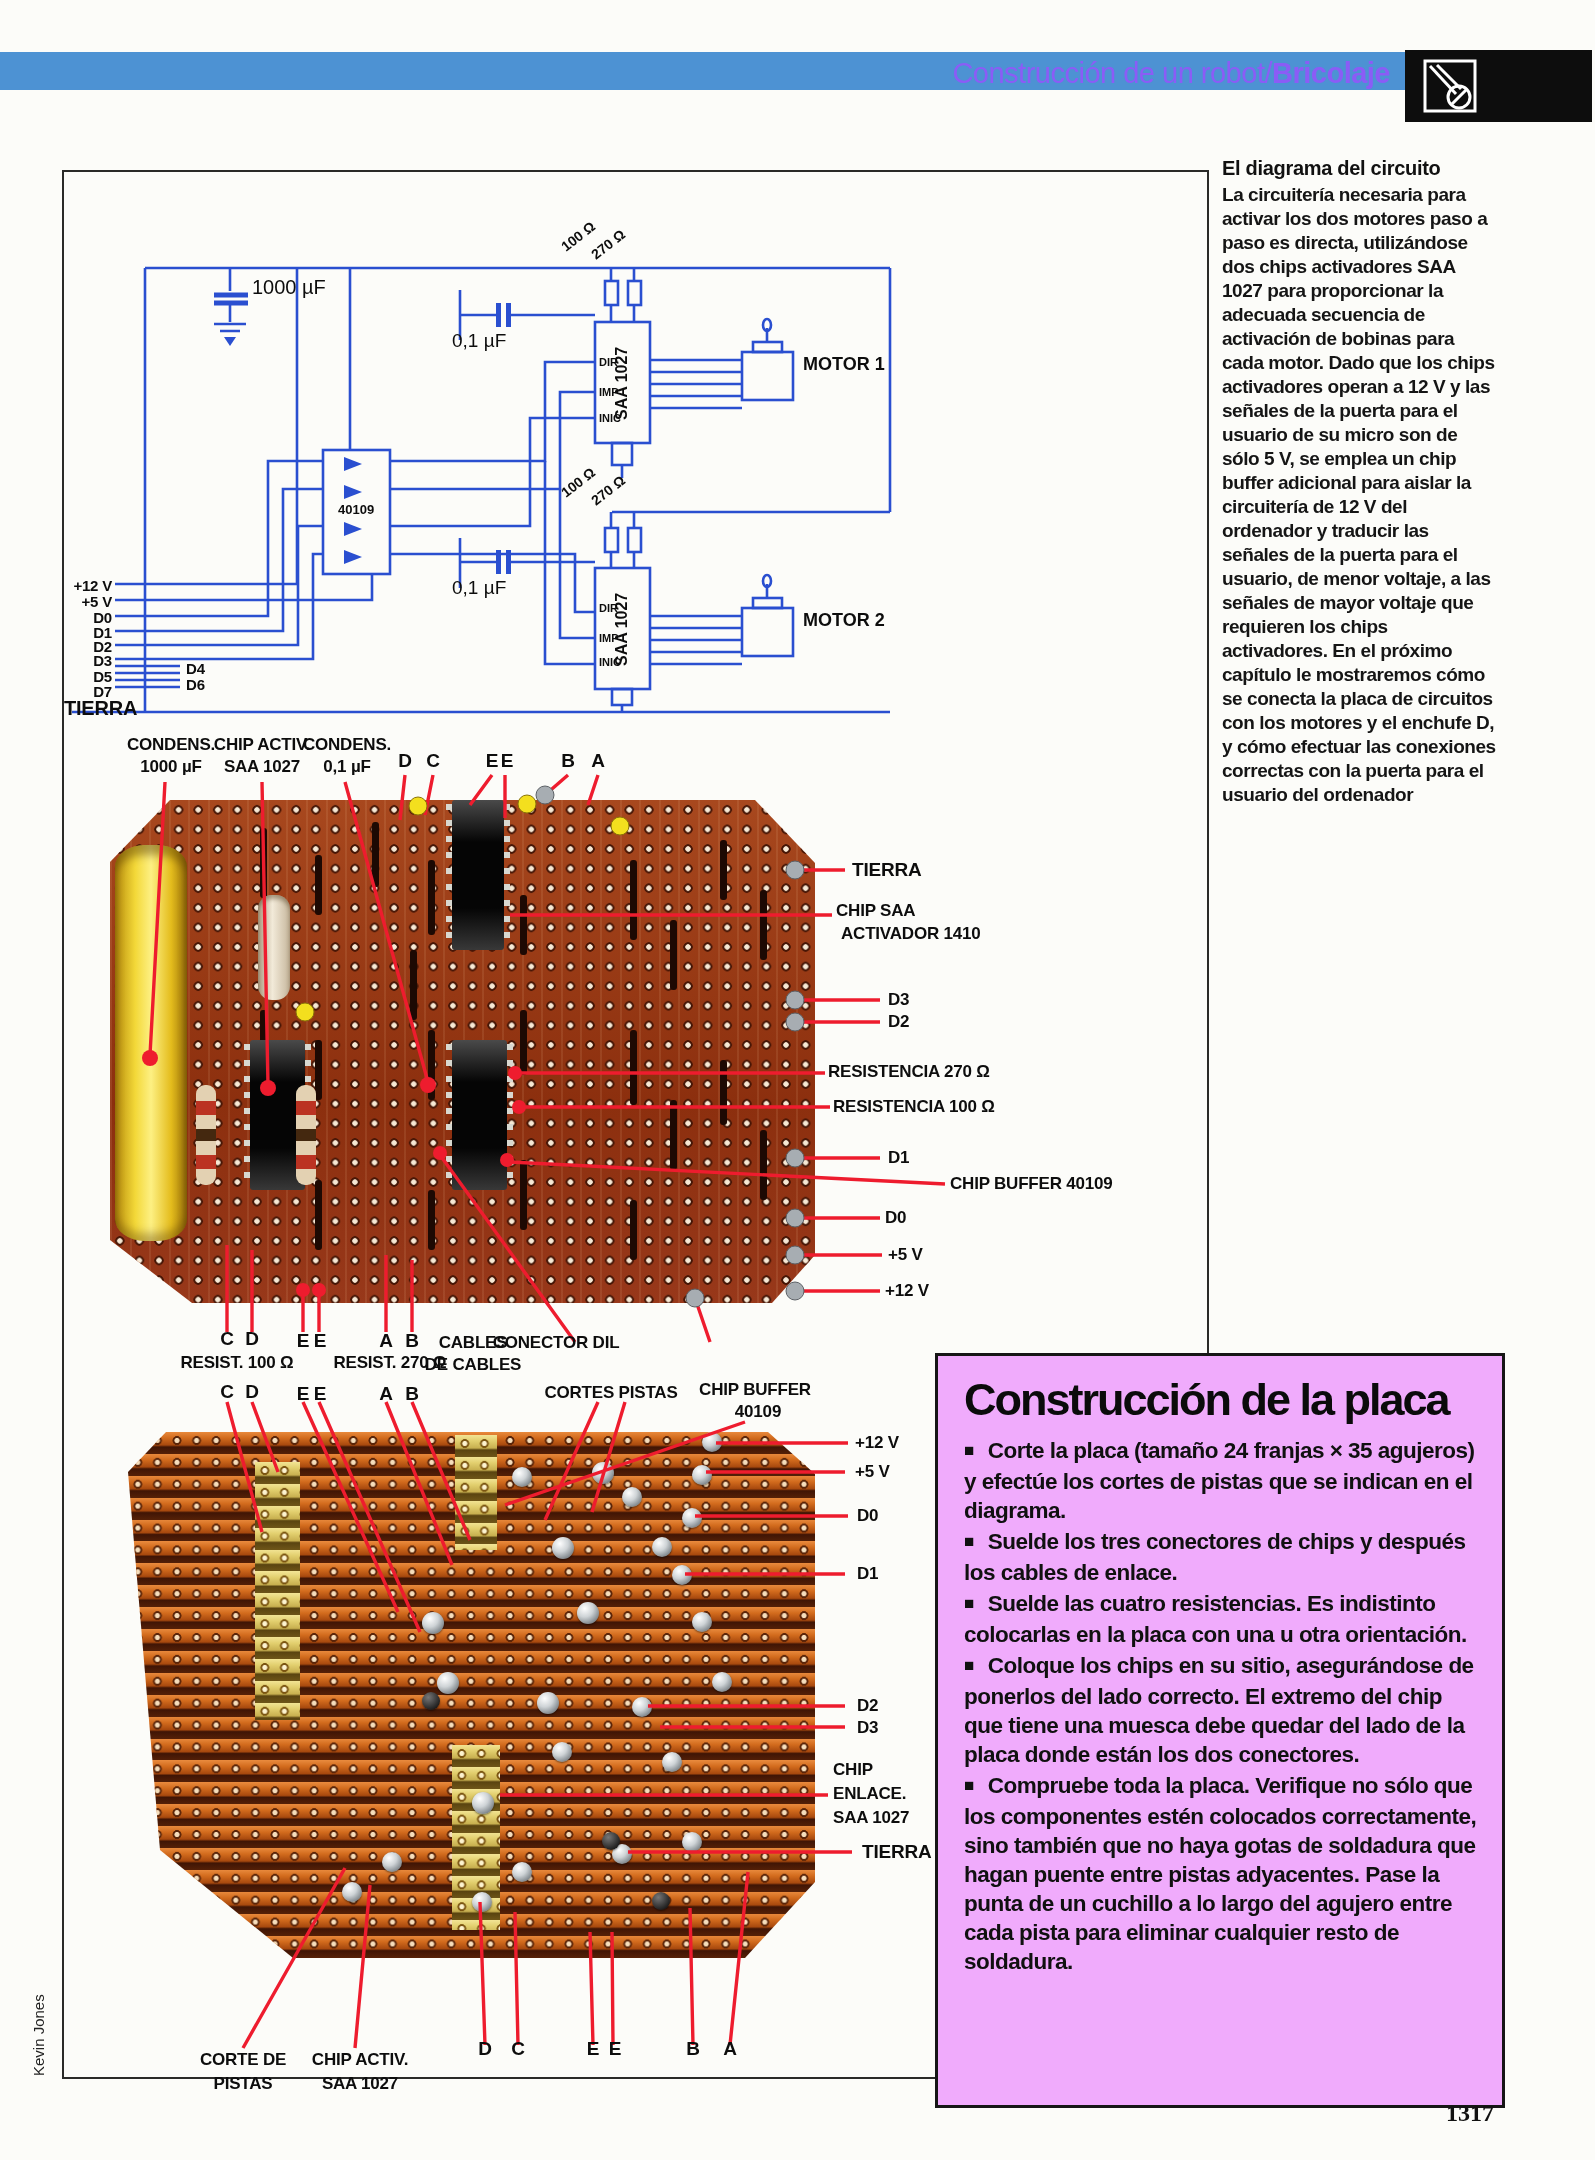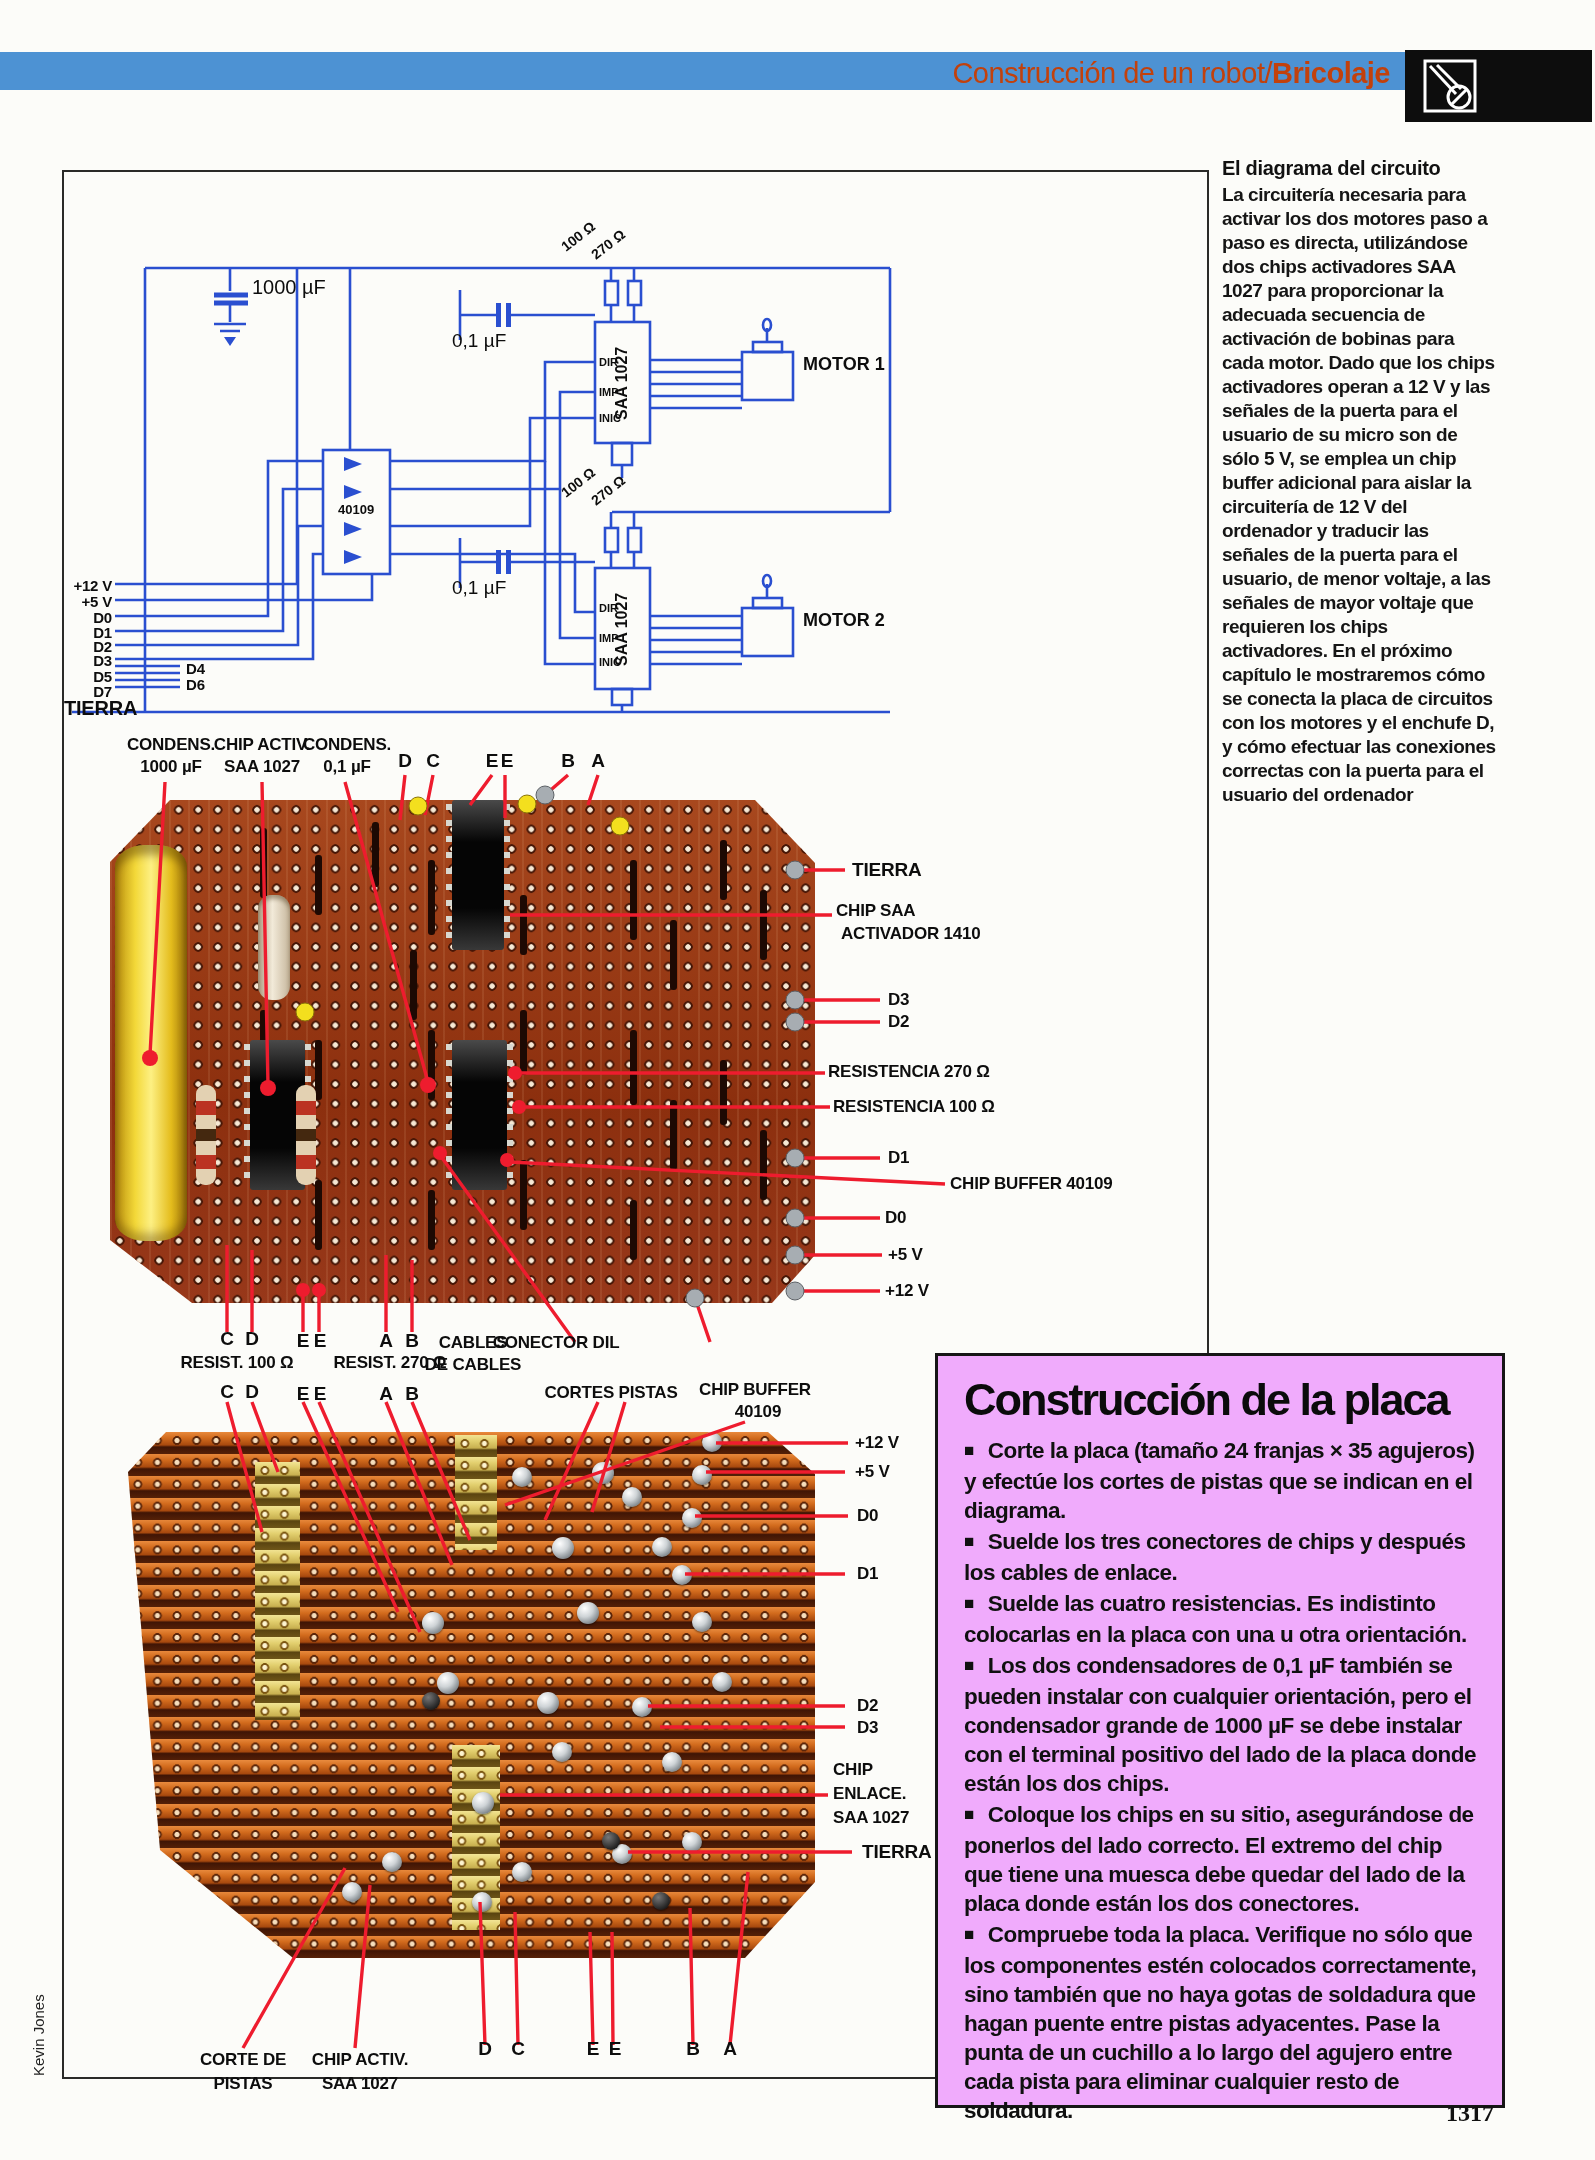--- a/index.html
+++ b/index.html
@@ -1,20 +1,20 @@
 <!DOCTYPE html>
 <html><head>
 <meta charset="utf-8">
 <style>
   html,body{margin:0;padding:0;background:#e8e8e4;}
   .page{position:relative;width:1595px;height:2160px;background:#fcfcf9;overflow:hidden;
         font-family:"Liberation Sans",sans-serif;color:#111;}
   
   .hbar{position:absolute;left:0;top:52px;width:1420px;height:38px;background:#4d92d3;}
-  .htitle{position:absolute;top:57px;right:205px;font-size:29px;color:#c2410c;white-space:nowrap;letter-spacing:-0.5px;}
+  .htitle{position:absolute;top:57px;right:205px;font-size:29px;color:#8b5cf6;white-space:nowrap;letter-spacing:-0.5px;}
   .htitle b{letter-spacing:-0.5px;}
   .hicon{position:absolute;left:1405px;top:50px;width:187px;height:72px;background:#0d0d0d;}
   .hicon svg{position:absolute;left:18px;top:9px;}
   
   .frame{position:absolute;left:62px;top:170px;width:1143px;height:1905px;border:2px solid #2a2a28;}
   
   .lbl{position:absolute;font-weight:bold;font-size:17px;line-height:20px;white-space:nowrap;color:#0d0d0d;letter-spacing:-0.2px;}
   .ctr{transform:translateX(-50%);text-align:center;}
   .ltr{position:absolute;font-weight:bold;font-size:19px;transform:translateX(-50%);color:#0d0d0d;}
   .sm{font-size:15px;}
@@ -354,21 +354,20 @@
   <div class="lbl ctr" style="left:360px;top:2074px;">SAA 1027</div>
 
   <div class="art-h">El diagrama del circuito</div>
   <div class="art-b">La circuitería necesaria para activar los dos motores paso a paso es directa, utilizándose dos chips activadores SAA 1027 para proporcionar la adecuada secuencia de activación de bobinas para cada motor. Dado que los chips activadores operan a 12 V y las señales de la puerta para el usuario de su micro son de sólo 5 V, se emplea un chip buffer adicional para aislar la circuitería de 12 V del ordenador y traducir las señales de la puerta para el usuario, de menor voltaje, a las señales de mayor voltaje que requieren los chips activadores. En el próximo capítulo le mostraremos cómo se conecta la placa de circuitos con los motores y el enchufe D, y cómo efectuar las conexiones correctas con la puerta para el usuario del ordenador</div>
 
   <div class="panel">
     <div class="panel-title">Construcción de la placa</div>
     <div class="item"><span class="bullet">■</span><span>Corte la placa (tamaño 24 franjas × 35 agujeros) y efectúe los cortes de pistas que se indican en el diagrama.</span></div>
     <div class="item"><span class="bullet">■</span><span>Suelde los tres conectores de chips y después los cables de enlace.</span></div>
     <div class="item"><span class="bullet">■</span><span>Suelde las cuatro resistencias. Es indistinto colocarlas en la placa con una u otra orientación.</span></div>
-    <div class="item"><span class="bullet">■</span><span>Los dos condensadores de 0,1 µF también se pueden instalar con cualquier orientación, pero el condensador grande de 1000 µF se debe instalar con el terminal positivo del lado de la placa donde están los dos chips.</span></div>
     <div class="item"><span class="bullet">■</span><span>Coloque los chips en su sitio, asegurándose de ponerlos del lado correcto. El extremo del chip que tiene una muesca debe quedar del lado de la placa donde están los dos conectores.</span></div>
     <div class="item"><span class="bullet">■</span><span>Compruebe toda la placa. Verifique no sólo que los componentes estén colocados correctamente, sino también que no haya gotas de soldadura que hagan puente entre pistas adyacentes. Pase la punta de un cuchillo a lo largo del agujero entre cada pista para eliminar cualquier resto de soldadura.</span></div>
   </div>
 
   <div class="credit">Kevin Jones</div>
   <div class="pageno">1317</div>
 
 </div>
 
 </body></html>

